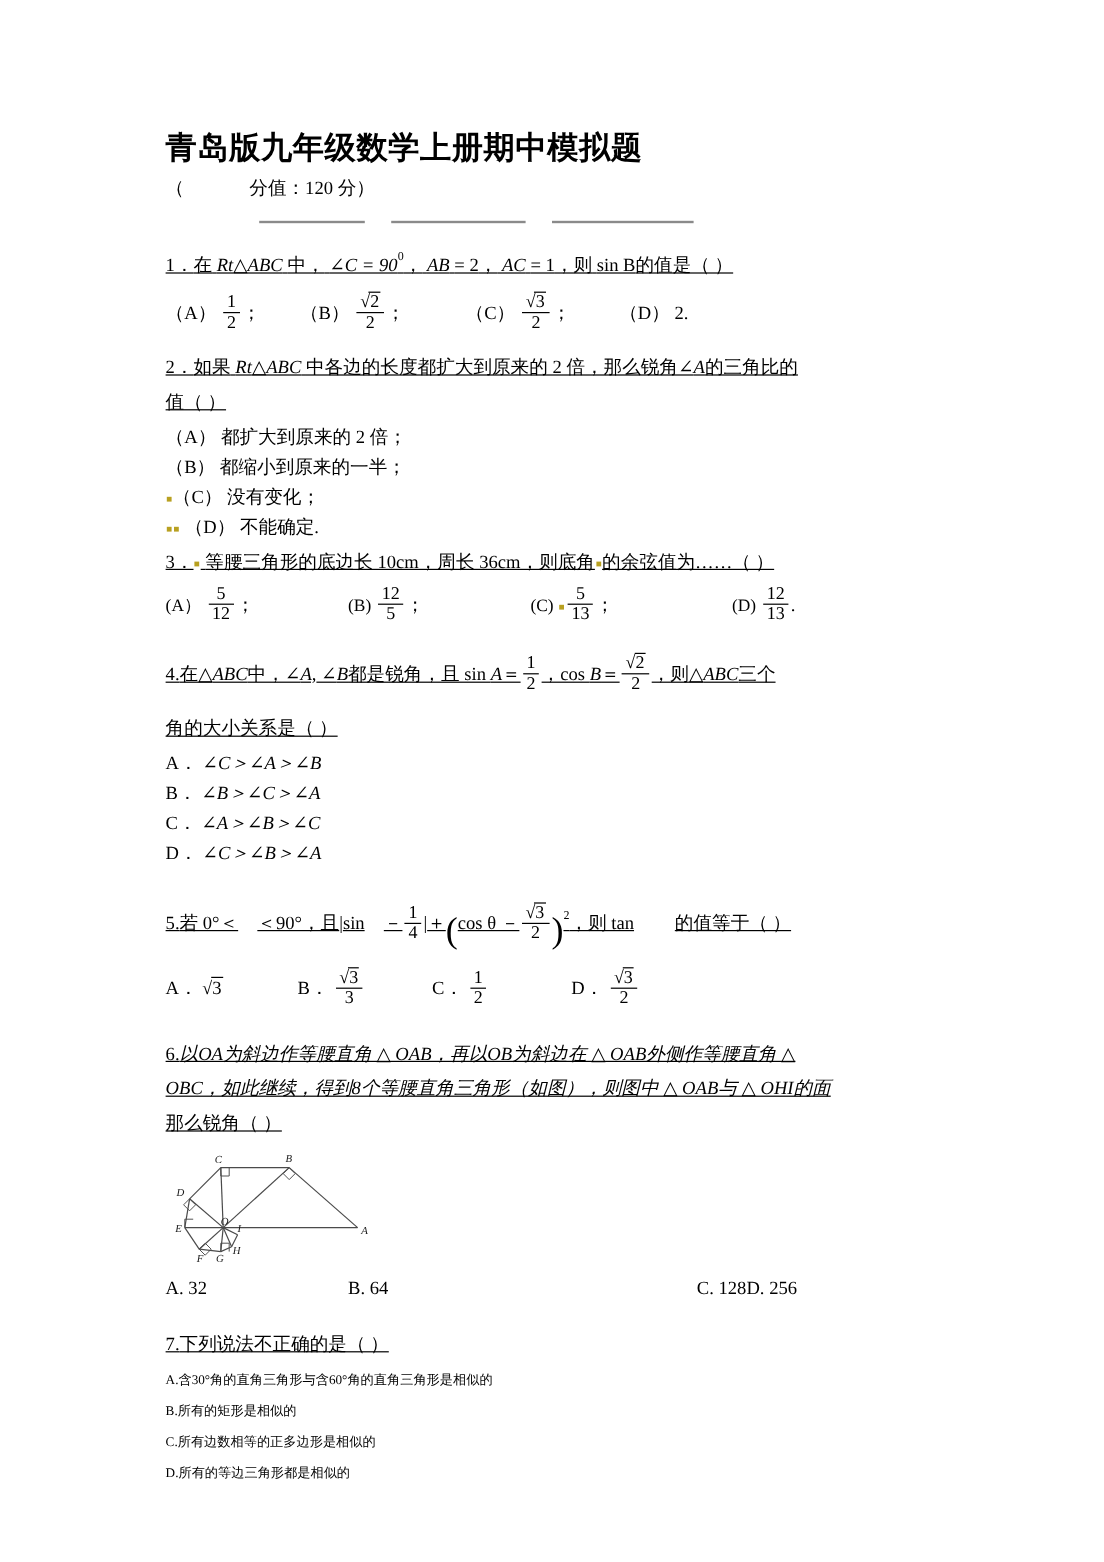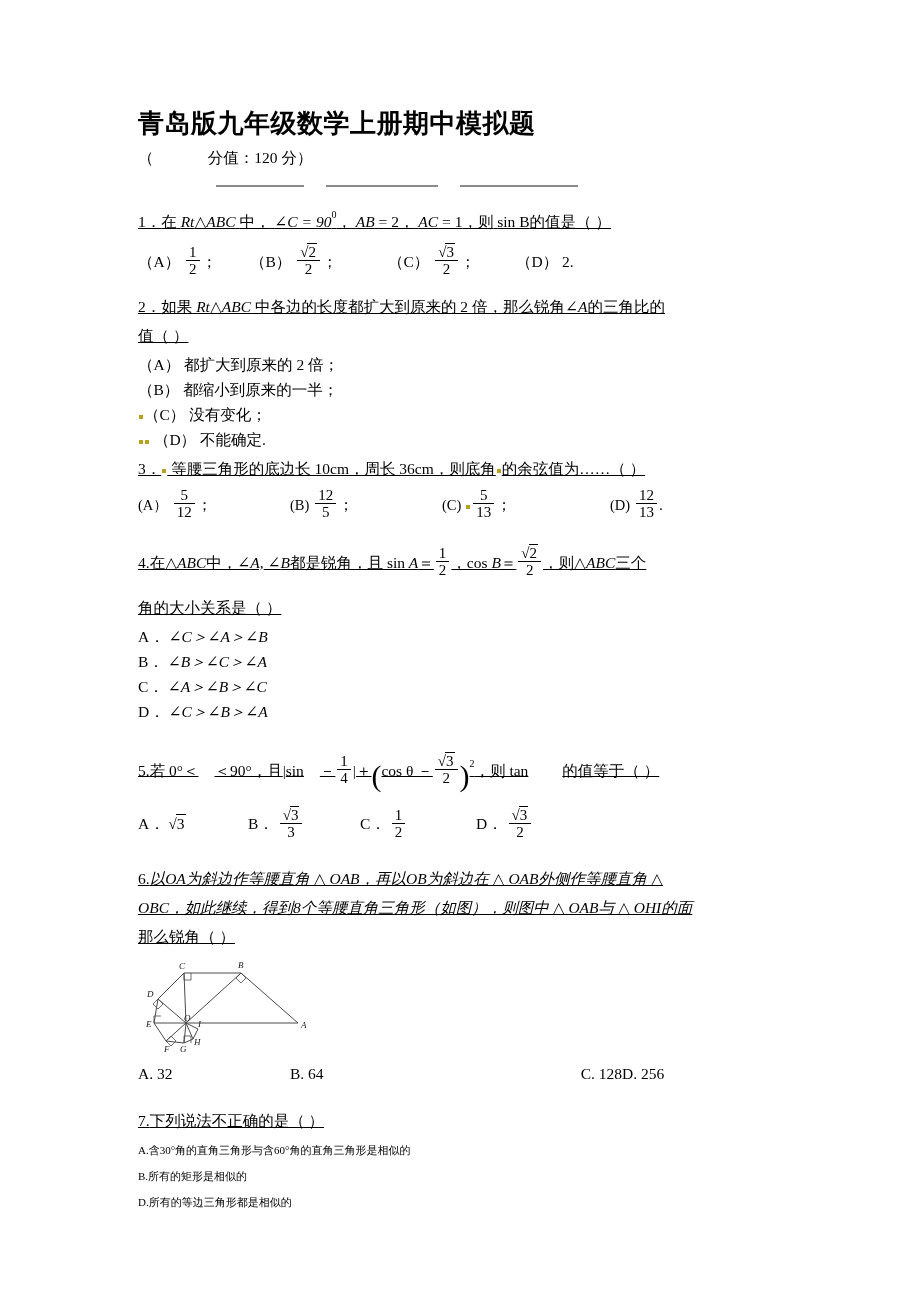--- a/index.html
+++ b/index.html
@@ -411,17 +411,20 @@
   <div class="q" style="margin-top:22px;">
     <span>7.</span><span>下列说法不正确的是（ ）</span>
   </div>
   <div class="list-line">
     <span>A.</span><span>含30°角的直角三角形与含60°角的直角三角形是相似的</span>
   </div>
   <div class="list-line">
     <span>B.</span><span>所有的矩形是相似的</span>
   </div>
   <div class="list-line">
+    <span>C.</span><span>所有边数相等的正多边形是相似的</span>
+  </div>
+  <div class="list-line">
     <span>D.</span><span>所有的等边三角形都是相似的</span>
   </div>
 
  </div>
 </div>
 
 </body></html>

